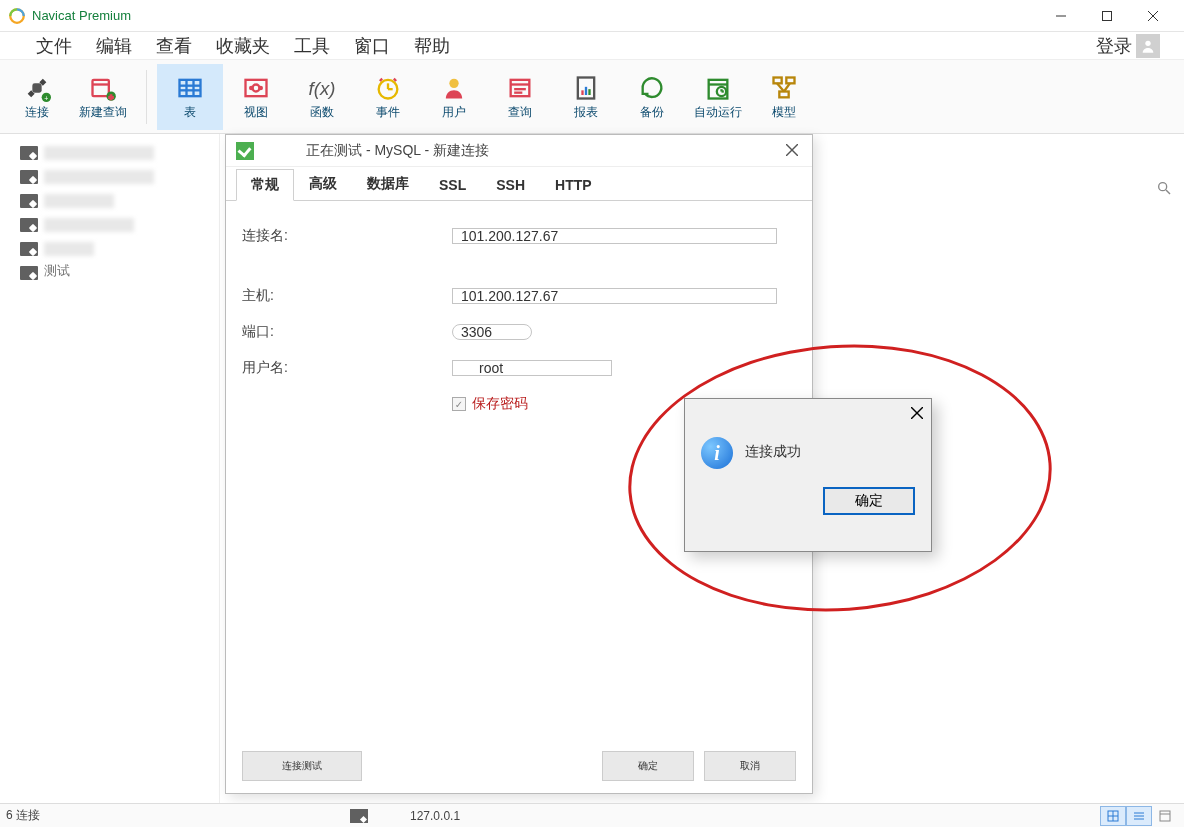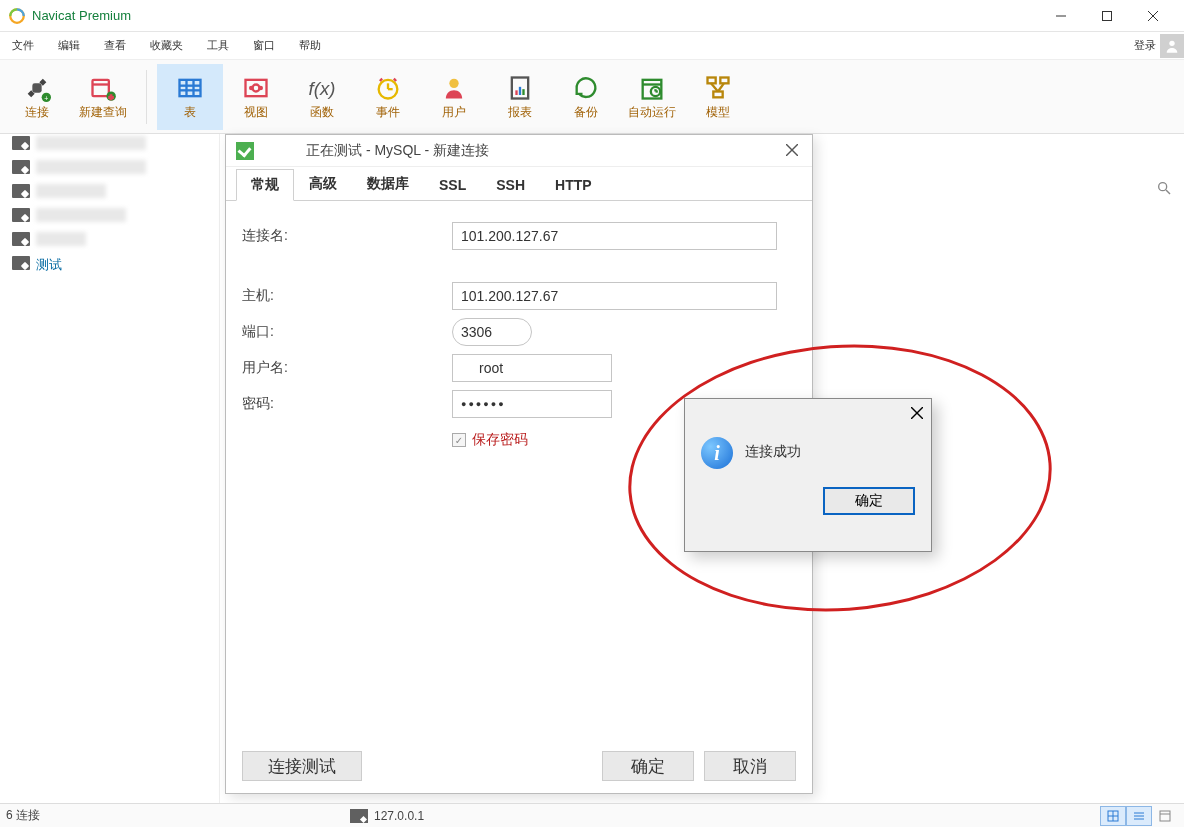--- a/index.html
+++ b/index.html
@@ -3,69 +3,69 @@
 <meta charset="utf-8">
 <style>
   * { box-sizing: border-box; font-family: "Microsoft YaHei", "Segoe UI", sans-serif; }
   html, body { margin: 0; padding: 0; width: 1184px; height: 827px; overflow: hidden; background: #fff; }
   .titlebar { height: 32px; display: flex; align-items: center; padding: 0 8px; border-bottom: 1px solid #e5e5e5; color: #15803d; font-size: 13px; }
   .titlebar .logo { width: 18px; height: 18px; margin-right: 6px; position: relative; }
   .titlebar .logo svg { width: 18px; height: 18px; }
   .titlebar .winbtns { margin-left: auto; display: flex; }
   .winbtn { width: 46px; height: 32px; display: flex; align-items: center; justify-content: center; color: #333; font-size: 10px; }
   .winbtn svg { stroke: #333; }
-  .menubar { height: 28px; display: flex; align-items: center; padding: 0 0; font-size: 11px; color: #333; border-bottom: 1px solid #eee; }
+  .menubar { height: 28px; display: flex; align-items: center; padding: 0 24px; font-size: 18px; color: #333; border-bottom: 1px solid #eee; }
   .menubar .mitem { padding: 0 12px; }
   .menubar .login { margin-left: auto; padding-right: 4px; }
   .menubar .avatar { width: 24px; height: 24px; background: #d0d0d0; display: flex; align-items: center; justify-content: center; }
   .toolbar { height: 74px; display: flex; align-items: center; padding: 0 4px; background: #fafafa; border-bottom: 1px solid #e0e0e0; }
-  .tbtn { width: 66px; height: 66px; display: flex; flex-direction: column; align-items: center; justify-content: center; font-size: 12px; color: #a16207; }
+  .tbtn { width: 66px; height: 66px; display: flex; flex-direction: column; align-items: center; justify-content: center; font-size: 12px; color: #0c4a6e; }
   .tbtn.sel { background: #d4e9fb; }
   .tbtn .ico { height: 32px; display: flex; align-items: center; justify-content: center; }
   .tbtn svg { width: 28px; height: 28px; }
   .tsep { width: 1px; height: 54px; background: #e0e0e0; margin: 0 10px; }
   .main { position: relative; height: 669px; background: #fff; }
   .sidebar { position: absolute; left: 0; top: 0; width: 220px; height: 100%; border-right: 1px solid #eee; padding-top: 2px; }
-  .sbitem { height: 24px; display: flex; align-items: flex-start; padding-left: 12px; font-size: 13px; color: #0369a1; }
+  .sbitem { height: 24px; display: flex; align-items: flex-end; padding-left: 20px; font-size: 13px; color: #737373; }
   .sbitem .sico { width: 18px; height: 14px; background: #606060; margin-right: 6px; position: relative; border-radius: 1px; }
   .sbitem .sico::after { content: ""; position: absolute; right: 2px; bottom: 1px; width: 6px; height: 6px; background: #fff; transform: rotate(45deg); border-radius: 1px; }
   .sbitem .blurbox { width: 110px; height: 14px; background: #e8e8e8; filter: blur(2px); }
   .content { position: absolute; left: 220px; right: 0; top: 0; height: 100%; background: #fff; }
   .content .search { position: absolute; right: 12px; top: 46px; color: #888; }
   .dialog { position: absolute; left: 225px; top: 0; width: 588px; height: 660px; background: #fff; border: 1px solid #bbb; box-shadow: 4px 4px 12px rgba(0,0,0,0.12); }
   .dlg-title { height: 32px; background: #fff; display: flex; align-items: center; padding: 0 10px; border-bottom: 1px solid #eee; font-size: 14px; color: #444; gap: 44px; }
   .dlg-title .dico { width: 18px; height: 18px; background: #4caf50; margin-right: 8px; position: relative; }
   .dlg-title .dico::after { content: ""; position: absolute; left: 4px; top: 3px; width: 6px; height: 8px; border-right: 3px solid #fff; border-bottom: 3px solid #fff; transform: rotate(40deg); }
   .dlg-title .dclose { margin-left: auto; padding: 4px; }
   .dlg-title .dclose svg { stroke: #555; }
   .tabs { height: 34px; display: flex; align-items: flex-end; padding: 0 10px; border-bottom: 1px solid #d0d0d0; font-size: 14px; font-weight: bold; }
   .tab { padding: 6px 14px; border: 1px solid transparent; color: #333; }
   .tab.active { border: 1px solid #d0d0d0; border-bottom: 1px solid #fff; background: #fff; position: relative; top: 1px; }
   .form { padding: 20px 16px; font-size: 14px; }
   .row { display: flex; align-items: center; margin-bottom: 6px; min-height: 30px; }
   .row .lbl { width: 210px; color: #444; }
-  .row .inp { border: 1px solid #c5c5c5; height: 28px; padding: 0 8px; font-size: 14px; color: #333; background: #fff; }
+  .row .inp { border: 1px solid #c5c5c5; height: 16px; padding: 0 8px; font-size: 14px; color: #333; background: #fff; }
   .inp.w325 { width: 325px; }
   .inp.w160 { width: 160px; }
   .inp.w80 { width: 80px; border-radius: 14px; }
   .row .chk { width: 14px; height: 14px; border: 1px solid #aaa; background: #f5f5f5; margin-right: 6px; display: inline-flex; align-items: center; justify-content: center; font-size: 10px; color: #888; }
   .dlg-footer { position: absolute; left: 0; right: 0; bottom: 12px; display: flex; padding: 0 16px; gap: 10px; }
-  .btn { height: 30px; width: 120px; background: #e9e9e9; border: 1px solid #ccc; font-size: 17px; color: #333; display: flex; align-items: center; justify-content: center; }
+  .btn { height: 30px; width: 120px; background: #e9e9e9; border: 1px solid #ccc; font-size: 10px; color: #333; display: flex; align-items: center; justify-content: center; }
   .dlg-footer .spacer { flex: 1; }
   .btn.sm { width: 92px; }
   .msgbox { position: absolute; left: 684px; top: 264px; width: 248px; height: 154px; background: #f0f0f0; border: 1px solid #888; box-shadow: 6px 6px 14px rgba(0,0,0,0.2); }
   .msg-title { height: 30px; display: flex; align-items: center; justify-content: flex-end; padding: 0 8px; }
   .msg-title svg { stroke: #000; }
   .msg-body { display: flex; align-items: flex-start; padding: 8px 16px; font-size: 14px; color: #333; }
   .msg-body .infoico { width: 32px; height: 32px; border-radius: 50%; background: radial-gradient(circle at 30% 30%, #7cc7ff, #1a6fd6); margin-right: 12px; display: flex; align-items: center; justify-content: center; color: #fff; font-family: Georgia, serif; font-style: italic; font-size: 20px; font-weight: bold; }
   .msg-foot { display: flex; justify-content: flex-end; padding: 10px 16px; }
   .msg-foot .okbtn { width: 92px; height: 28px; background: #e9e9e9; border: 2px solid #0a64c2; display: flex; align-items: center; justify-content: center; font-size: 14px; }
   .ellipse { position: absolute; left: 628px; top: 211px; width: 424px; height: 266px; border: 3px solid #d02020; border-radius: 50%; transform: rotate(-4deg); pointer-events: none; }
   .statusbar { position: absolute; left: 0; right: 0; bottom: 0; height: 24px; border-top: 1px solid #ddd; background: #fafafa; display: flex; align-items: center; font-size: 12px; color: #444; padding: 0 6px; }
-  .statusbar .sbip { margin-left: 310px; display: flex; align-items: center; }
+  .statusbar .sbip { margin-left: 310px; display: flex; align-items: center; gap: 36px; }
   .statusbar .sbip .sico2 { width: 18px; height: 14px; background: #606060; margin-right: 6px; position: relative; }
   .statusbar .sbip .sico2::after { content: ""; position: absolute; right: 2px; bottom: 1px; width: 5px; height: 5px; background: #fff; transform: rotate(45deg); }
   .statusbar .viewbtns { margin-left: auto; display: flex; align-items: center; gap: 0; }
   .vbtn { width: 26px; height: 20px; border: 1px solid #8cb7e6; background: #dbebfc; display: flex; align-items: center; justify-content: center; }
   .vbtn.plain { background: transparent; border-color: transparent; }
 </style>
 </head>
 <body>
 
 <div class="titlebar">
@@ -184,20 +184,31 @@
     <div class="ico">
         <svg viewBox="0 0 24 24" fill="#f0c040">
           <circle cx="12" cy="8" r="4"></circle>
           <path d="M5 21c0-4 3-7 7-7s7 3 7 7z" fill="#d45"></path>
         </svg>
       </div>
     <span>用户</span>
   </div>
   <div class="tbtn">
     <div class="ico">
+        <svg viewBox="0 0 24 24" fill="none" stroke="#d45" stroke-width="2">
+          <rect x="4" y="5" width="16" height="14"></rect>
+          <line x1="4" y1="9" x2="20" y2="9"></line>
+          <line x1="7" y1="13" x2="17" y2="13"></line>
+          <line x1="7" y1="16" x2="14" y2="16"></line>
+        </svg>
+      </div>
+    <span>查询</span>
+  </div>
+  <div class="tbtn">
+    <div class="ico">
         <svg viewBox="0 0 24 24" fill="none" stroke="#555" stroke-width="2">
           <rect x="5" y="3" width="14" height="18"></rect>
           <rect x="8" y="14" width="2" height="4" fill="#d45" stroke="none"></rect>
           <rect x="11" y="11" width="2" height="7" fill="#2a7ad4" stroke="none"></rect>
           <rect x="14" y="13" width="2" height="5" fill="#2e8b2e" stroke="none"></rect>
         </svg>
       </div>
     <span>报表</span>
   </div>
   <div class="tbtn">
@@ -296,24 +307,20 @@
         <span class="lbl">主机:</span>
         <div class="inp w325" style="display:flex;align-items:center;">101.200.127.67</div>
       </div>
       <div class="row">
         <span class="lbl">端口:</span>
         <div class="inp w80" style="display:flex;align-items:center;">3306</div>
       </div>
       <div class="row">
         <span class="lbl">用户名:</span>
         <div class="inp w160" style="display:flex;align-items:center;padding-left:26px;">root</div>
-      </div>
-      <div class="row">
-        <span class="lbl">密码:</span>
-        <div class="inp w160" style="display:flex;align-items:center;letter-spacing:2px;font-size:9px;">●●●●●●</div>
       </div>
       <div class="row">
         <span class="lbl"></span>
         <span class="chk">✓</span>
         <span style="color:#b91c1c">保存密码</span>
       </div>
     </div>
     <div class="dlg-footer">
       <div class="btn">连接测试</div>
       <div class="spacer"></div>

